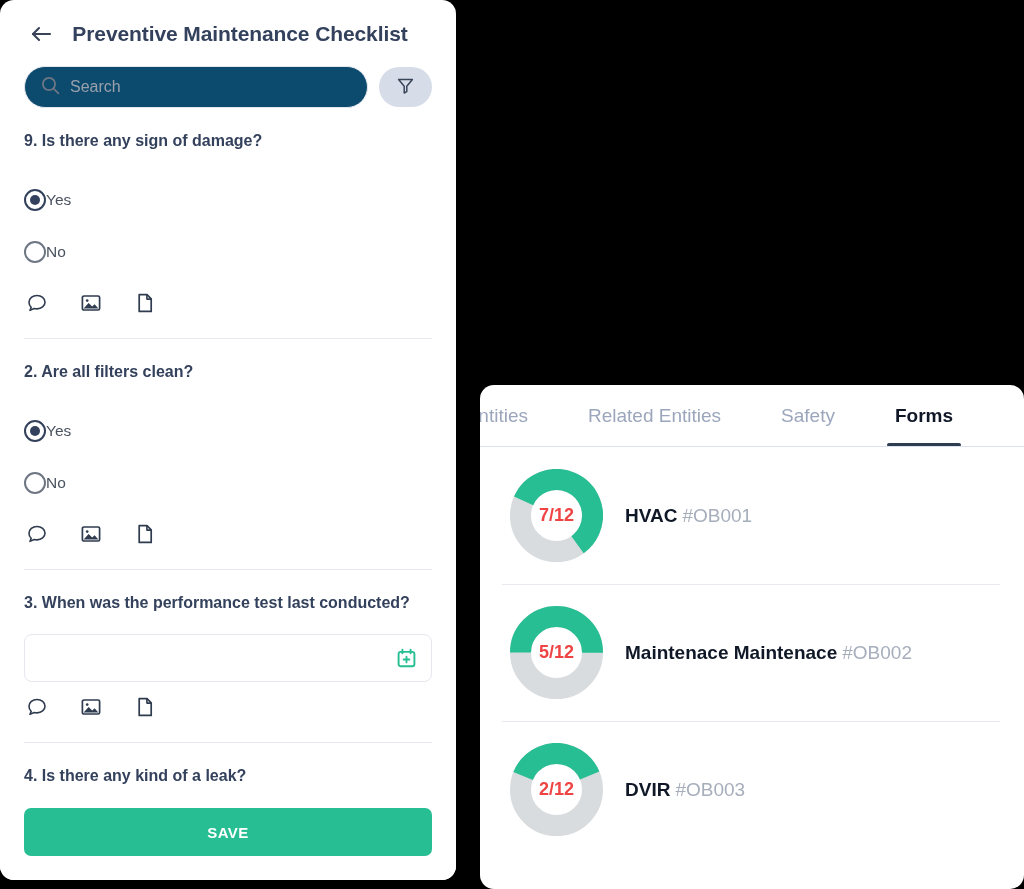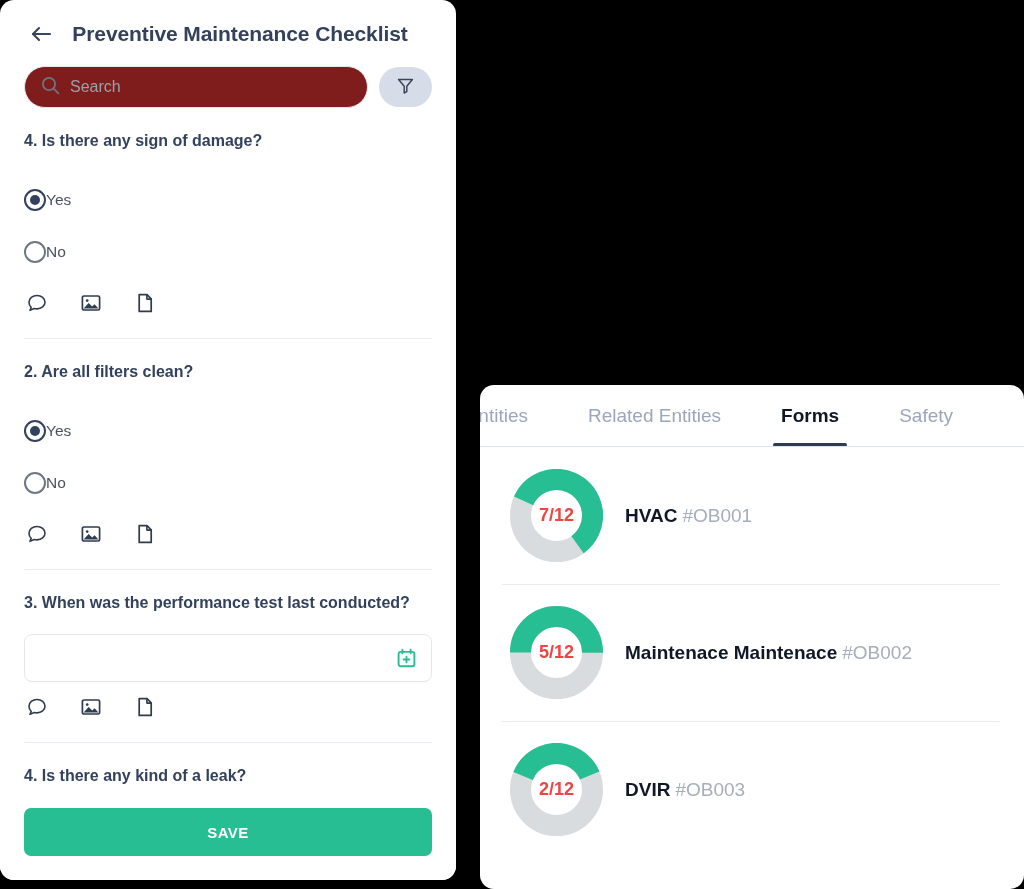--- a/index.html
+++ b/index.html
@@ -76,21 +76,21 @@
   }
   .search-box {
     flex: 1;
     height: 42px;
     border: 1px solid #E4E7EC;
     border-radius: 21px;
     display: flex;
     align-items: center;
     gap: 10px;
     padding: 0 16px;
-    background: #7f1d1d;
+    background: #0c4a6e;
   }
   .search-placeholder {
     font-size: 16px;
     color: #9AA1AC;
   }
   .filter-btn {
     width: 53px;
     height: 40px;
     border-radius: 20px;
     background: #D7DDE8;
@@ -376,21 +376,21 @@
         <div class="filter-btn">
           <span>
             <svg width="17" height="17" viewBox="0 0 17 17" fill="none">
               <path d="M1.6 2.4 H15.4 L9.8 9.2 V14.6 L7.2 16 V9.2 Z" stroke="#3A4559" stroke-width="1.5" stroke-linejoin="round" fill="none"></path>
             </svg>
           </span>
         </div>
       </div>
 
       <div class="question">
-        <div class="q-text">4. Is there any sign of damage?</div>
+        <div class="q-text">9. Is there any sign of damage?</div>
         <div class="options">
           <div class="option-row">
             <span class="radio checked"></span>
             <span class="option-label">Yes</span>
           </div>
           <div class="option-row">
             <span class="radio"></span>
             <span class="option-label">No</span>
           </div>
         </div>
@@ -498,22 +498,22 @@
     </div>
 
   </div>
 
   <div id="forms-panel">
 
     <div class="tabbar">
       <div class="tabs-inner">
         <div class="tab">ted Entities</div>
         <div class="tab">Related Entities</div>
+        <div class="tab">Safety</div>
         <div class="tab active">Forms</div>
-        <div class="tab">Safety</div>
       </div>
       <div class="tabbar-underline"></div>
     </div>
 
     <div class="forms-list">
 
       <div class="form-row">
         <div class="donut">
           <svg width="93" height="93" viewBox="0 0 93 93">
             <circle cx="46.5" cy="46.5" r="36" fill="none" stroke="#D9DCDE" stroke-width="21"></circle>

